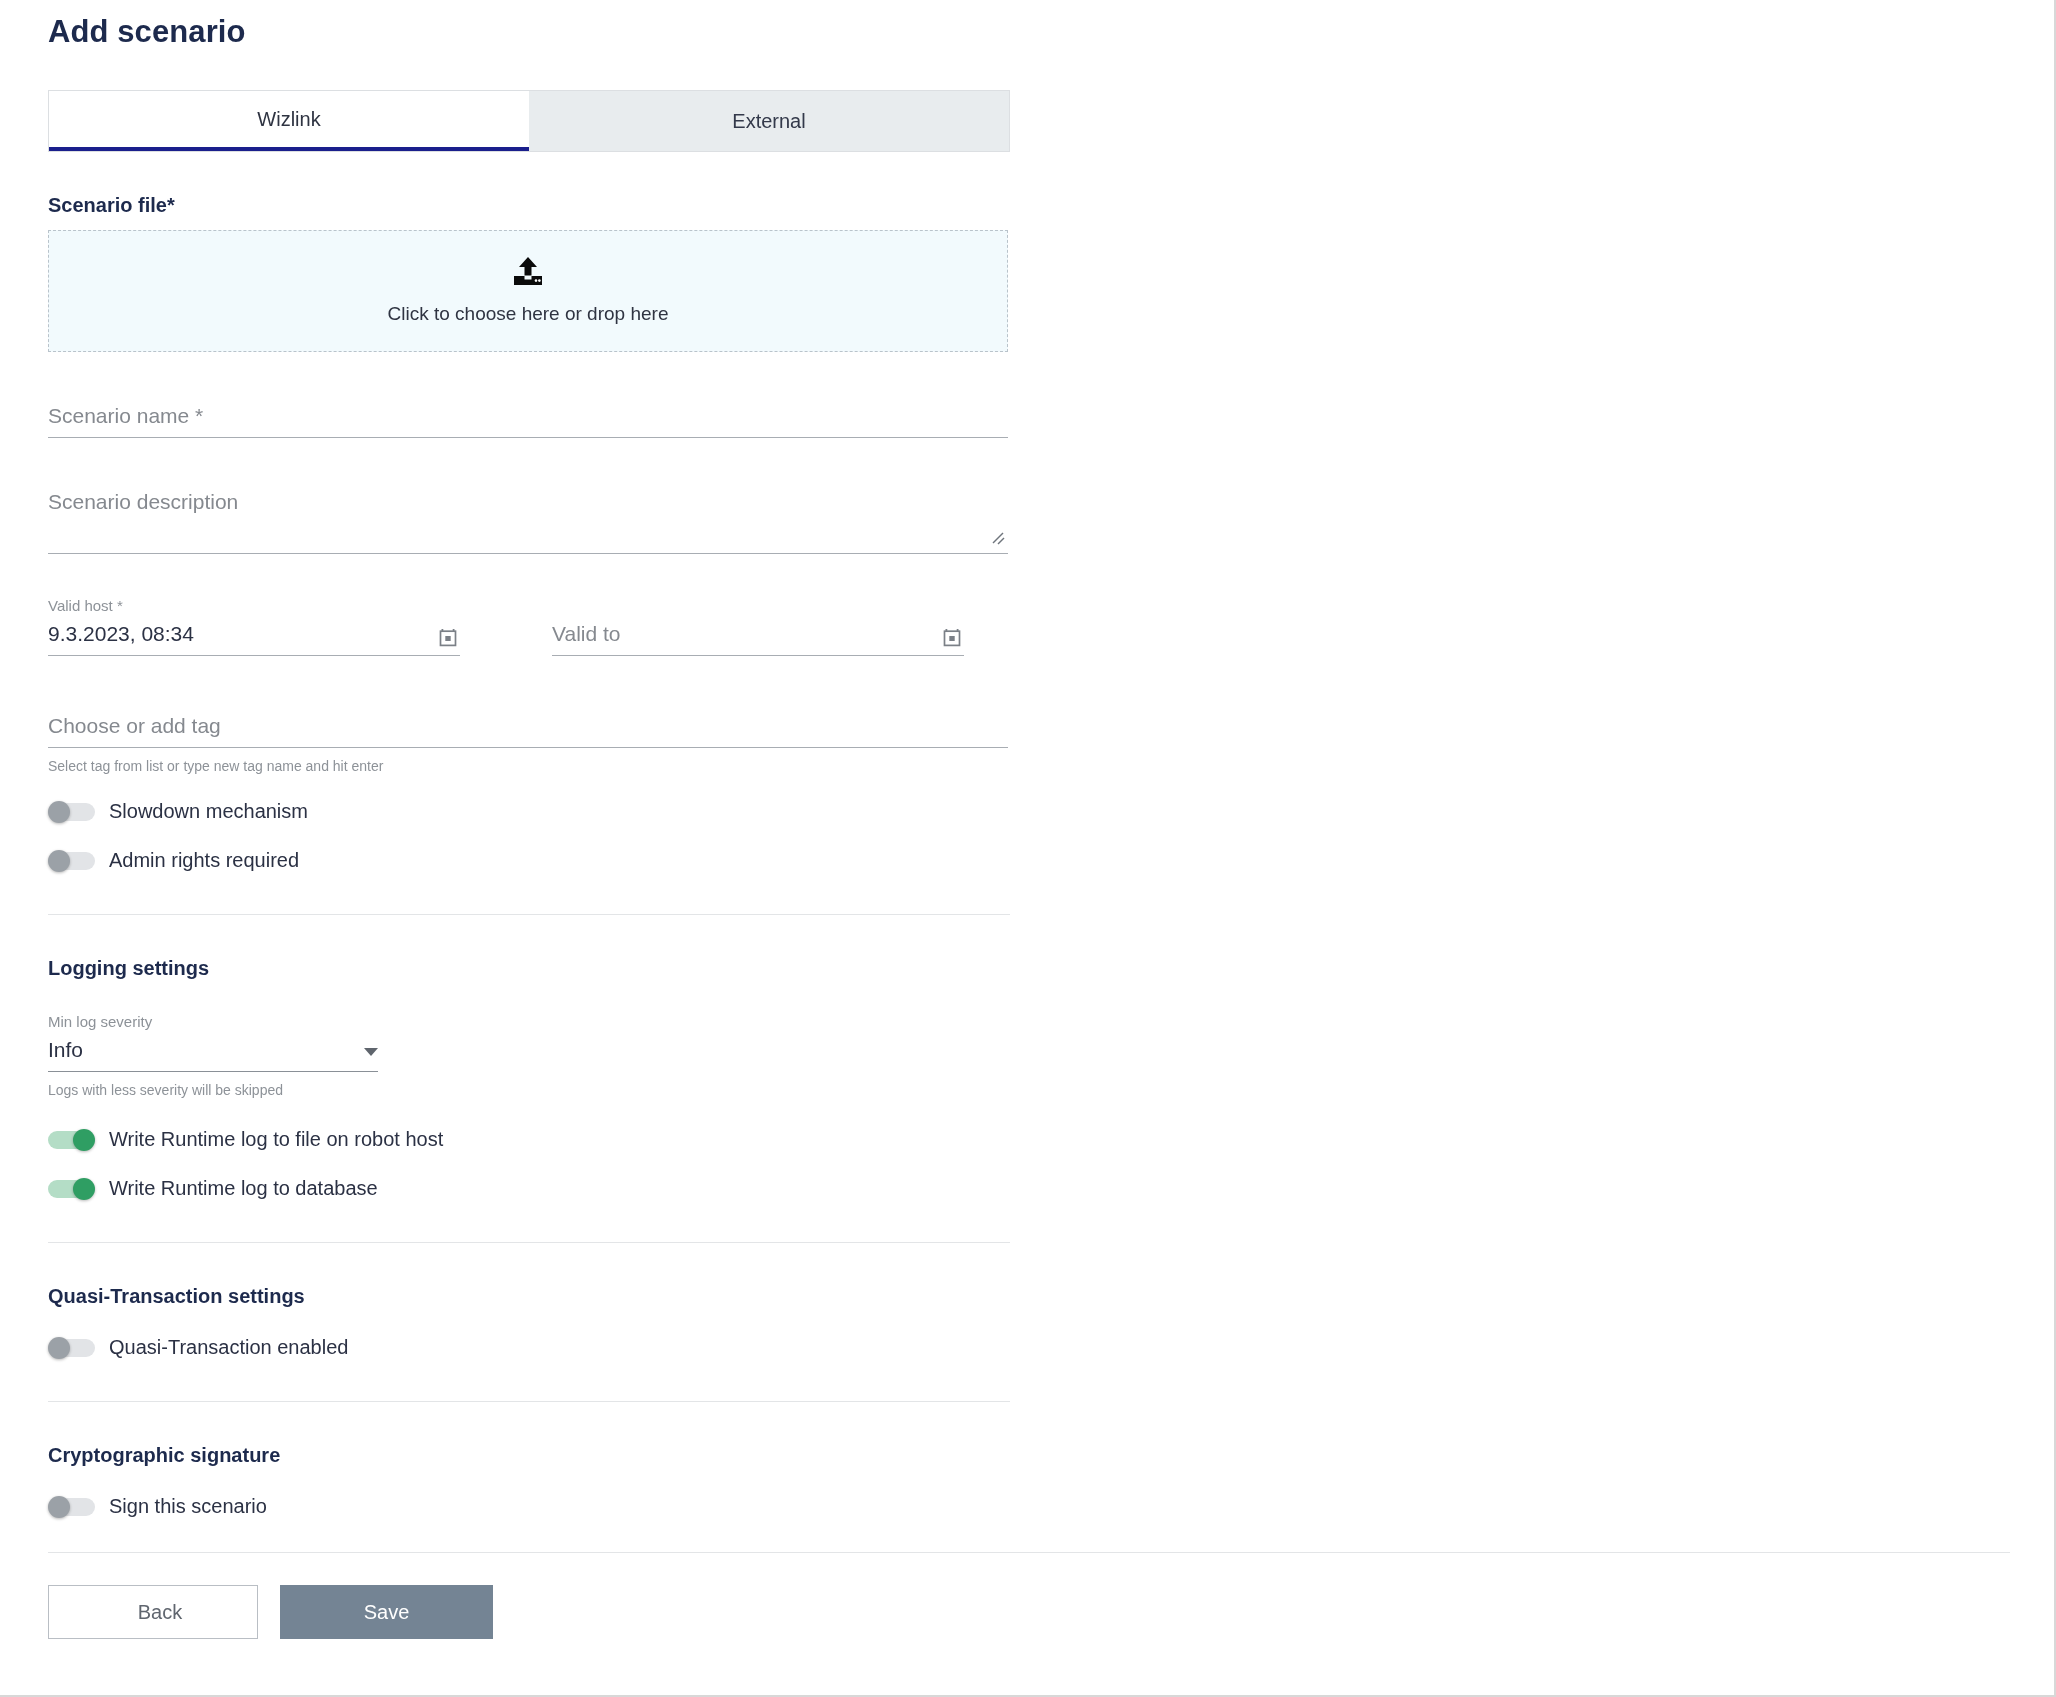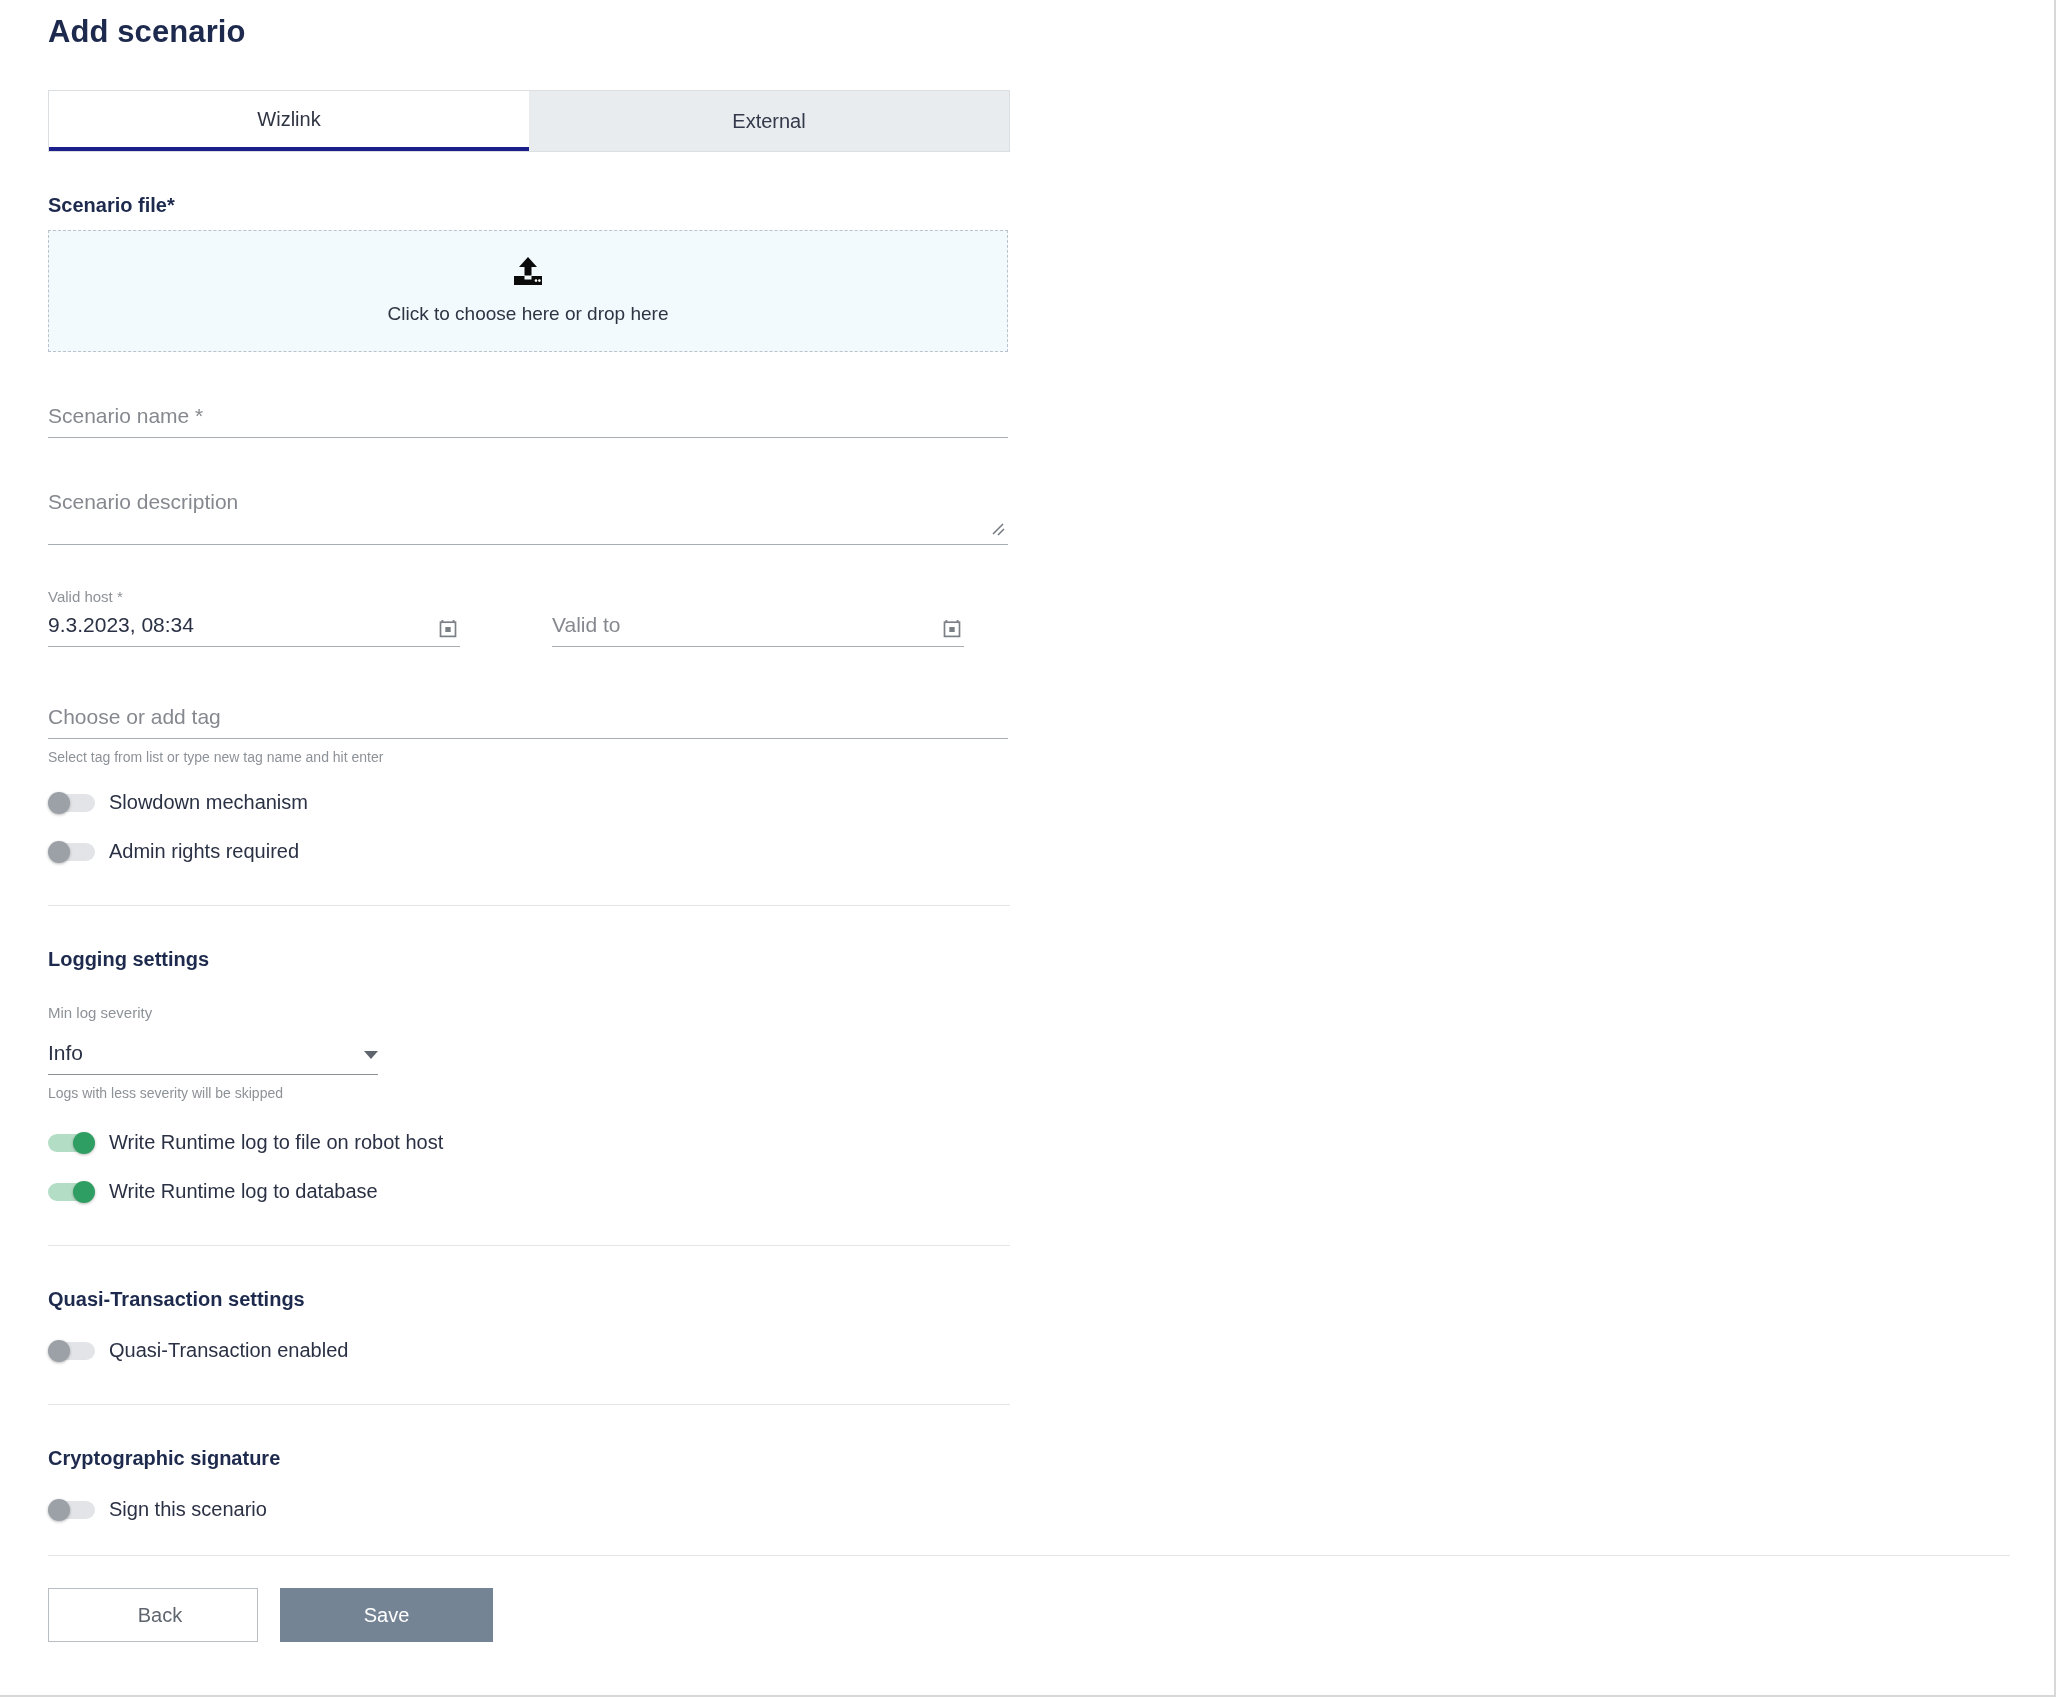--- a/index.html
+++ b/index.html
@@ -233,21 +233,20 @@
   .select-row {
     display: flex;
     align-items: flex-end;
     border-bottom: 1px solid #8a9097;
   }
   .select-value {
     flex: 1;
     font-size: 21px;
     color: #2b3144;
     padding-bottom: 9px;
-    margin-top: 12px;
   }
   .caret {
     width: 0;
     height: 0;
     border-left: 7px solid transparent;
     border-right: 7px solid transparent;
     border-top: 8px solid #5f656d;
     margin-bottom: 15px;
   }
   
@@ -313,21 +312,21 @@
         </svg>
       </span>
       <div class="dropzone-text">Click to choose here or drop here</div>
     </div>
 
     <div class="field">
       <input class="line-input" type="text" placeholder="Scenario name *" style="">
     </div>
 
     <div class="field textarea-wrap">
-      <input class="line-input" type="text" style="padding-bottom: 30px;" placeholder="Scenario description">
+      <input class="line-input" type="text" style="padding-bottom: 39px;" placeholder="Scenario description">
       <span class="resize-handle">
         <svg viewBox="0 0 16 16" width="16" height="16" xmlns="http://www.w3.org/2000/svg">
           <line x1="3" y1="13" x2="13" y2="3" stroke="#6f757c" stroke-width="1.4"></line>
           <line x1="8" y1="14" x2="14" y2="8" stroke="#6f757c" stroke-width="1.4"></line>
         </svg>
       </span>
     </div>
 
     <div class="date-row">
       <div class="date-field">

